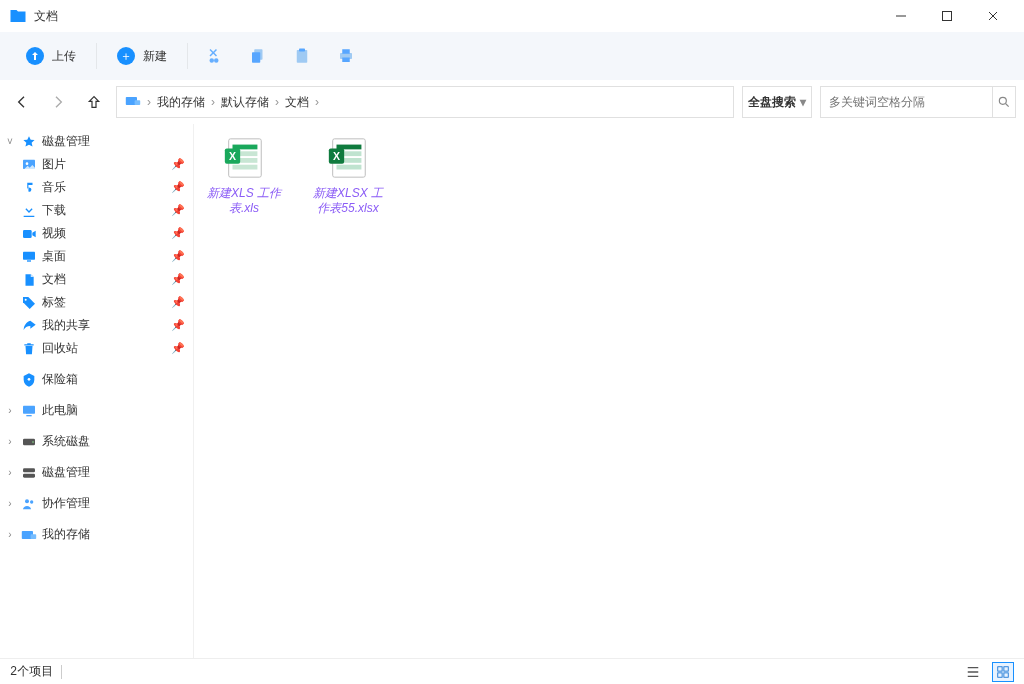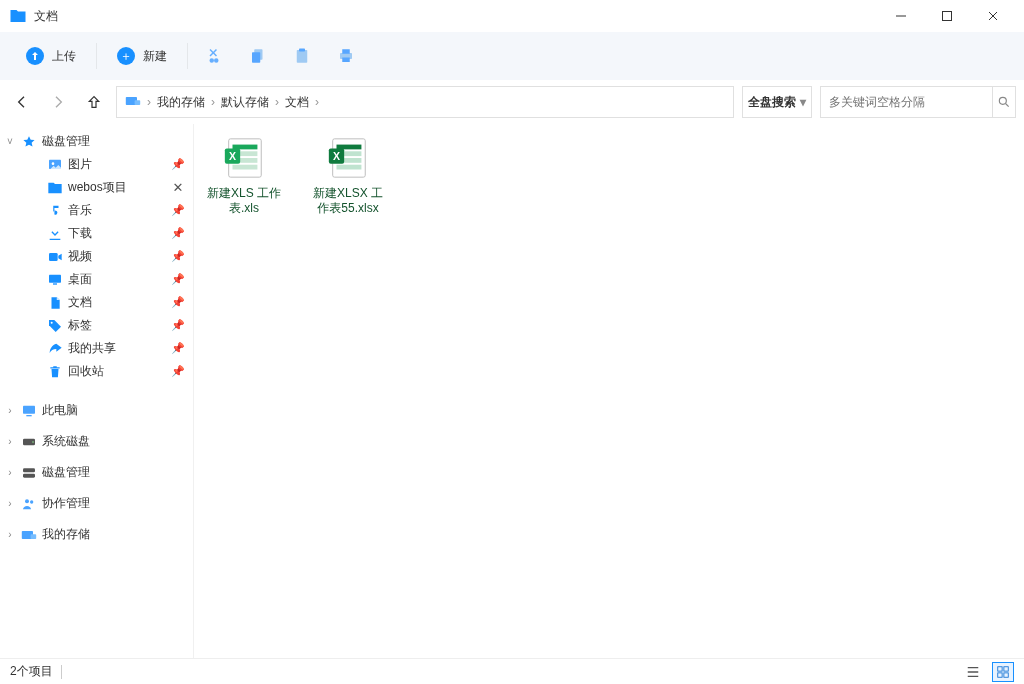--- a/index.html
+++ b/index.html
@@ -127,48 +127,49 @@
     .tree-item .arrow {
       width: 12px; height: 12px;
       display:inline-flex; align-items:center; justify-content:center;
       color:#888; font-size:10px;
     }
     .tree-item .gap12 { width:12px; }
     .tree-item .node-icon { width:16px; height:16px; display:inline-flex; align-items:center; justify-content:center; }
     .tree-item .label { flex:1; }
     .tree-item .pin { color:#bbb; font-size:11px; width:14px; text-align:center; }
     .tree-item .closex { color:#555; font-size:13px; width:14px; text-align:center; }
-    .indent1 { padding-left: 30px; align-items: center; }
+    .indent1 { padding-left: 4px; align-items: center; }
     .groupgap { height: 8px; }
 
     .content {
       flex:1;
       padding: 10px 12px;
       display: flex;
       flex-wrap: wrap;
       align-content: flex-start;
       gap: 16px 28px;
     }
     .file {
       width: 76px;
       display: flex; flex-direction: column; align-items: center;
       text-align: center;
       gap: 4px;
     }
     .file .ficon { width:48px; height:48px; display:flex; align-items:center; justify-content:center; }
-    .file .fname { font-size:12px; color:#14532d; line-height:1.25; word-break:break-all; }
+    .file .fname { font-size:12px; color:#8b5cf6; line-height:1.25; word-break:break-all;font-style:italic; }
 
     
     .statusbar {
       height: 26px;
       border-top: 1px solid #eee;
       display:flex; align-items:center;
       padding: 0 10px;
       font-size: 12px;
       gap: 8px;
+      font-family: Liberation Mono, monospace;
     }
     .statusbar .sdiv { width:1px; height:14px; background:#ccc; }
     .statusbar .spacer { flex:1; }
     .viewbtn {
       width:22px; height:20px;
       display:flex; align-items:center; justify-content:center;
       border:1px solid transparent;
     }
     .viewbtn.active { border-color:#1890ff; background:#e8f3ff; }
     .muted { color:#888; }
@@ -313,30 +314,20 @@
             <circle cx="9" cy="10" r="2" fill="#fff"></circle>
             <path d="M5 18l5-5 3 3 4-4 4 4v2H5z" fill="#cfe8ff"></path>
           </svg>
         </span>
       <span class="label">图片</span>
       <span class="pin">📌</span>
     </div>
     <div class="tree-item indent1">
       <span class="gap12"></span>
       <span class="node-icon">
-          <svg width="16" height="16" viewBox="0 0 24 24">
-            <path fill="#1890ff" d="M10 4H2v16h20V6H12l-2-2z"></path>
-          </svg>
-        </span>
-      <span class="label">webos项目</span>
-      <span class="closex">✕</span>
-    </div>
-    <div class="tree-item indent1">
-      <span class="gap12"></span>
-      <span class="node-icon">
           <svg width="14" height="16" viewBox="0 0 24 24">
             <path fill="#1890ff" d="M9 3v11.5A3.5 3.5 0 1111 18V7h7V3H9z"></path>
           </svg>
         </span>
       <span class="label">音乐</span>
       <span class="pin">📌</span>
     </div>
     <div class="tree-item indent1">
       <span class="gap12"></span>
       <span class="node-icon">
@@ -406,20 +397,30 @@
       <span class="node-icon">
           <svg width="14" height="16" viewBox="0 0 24 24">
             <path fill="#1890ff" d="M6 7h12l-1 14H7zM4 4h16v2H4zM9 2h6v2H9z"></path>
           </svg>
         </span>
       <span class="label">回收站</span>
       <span class="pin">📌</span>
     </div>
 
     <div class="groupgap"></div>
+    <div class="tree-item">
+      <span class="gap12"></span>
+      <span class="node-icon">
+          <svg width="16" height="16" viewBox="0 0 24 24">
+            <path fill="#1890ff" d="M12 2l8 4v6c0 5-3.5 8.5-8 10-4.5-1.5-8-5-8-10V6l8-4z"></path>
+            <circle cx="12" cy="11" r="2" fill="#fff"></circle>
+          </svg>
+        </span>
+      <span class="label">保险箱</span>
+    </div>
 
     <div class="groupgap"></div>
     <div class="tree-item">
       <span class="arrow">›</span>
       <span class="node-icon pc-icon">
           <svg viewBox="0 0 24 24">
             <rect x="3" y="4" width="18" height="12" rx="1" fill="#4aa3ff"></rect>
             <rect x="8" y="18" width="8" height="2" fill="#4aa3ff"></rect>
           </svg>
         </span>

